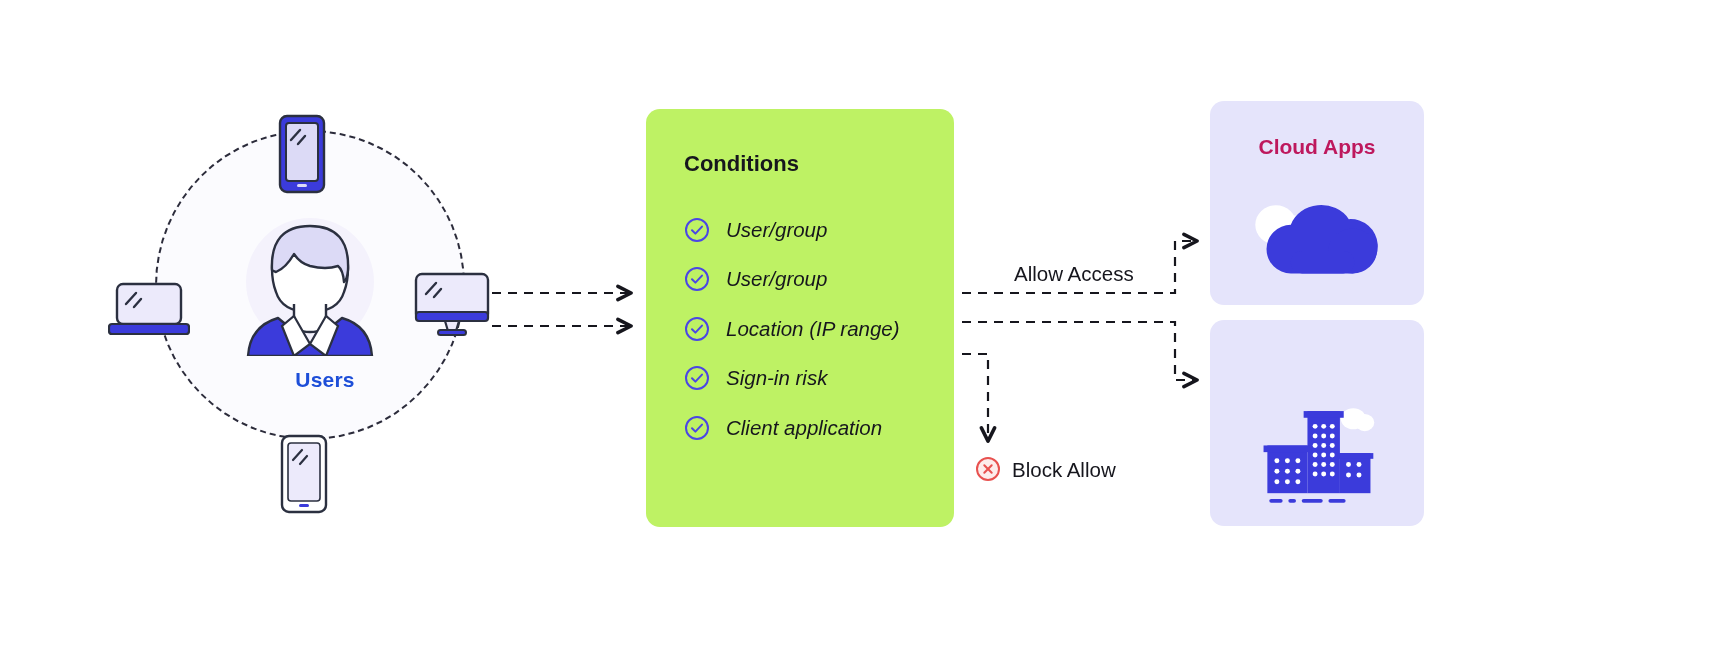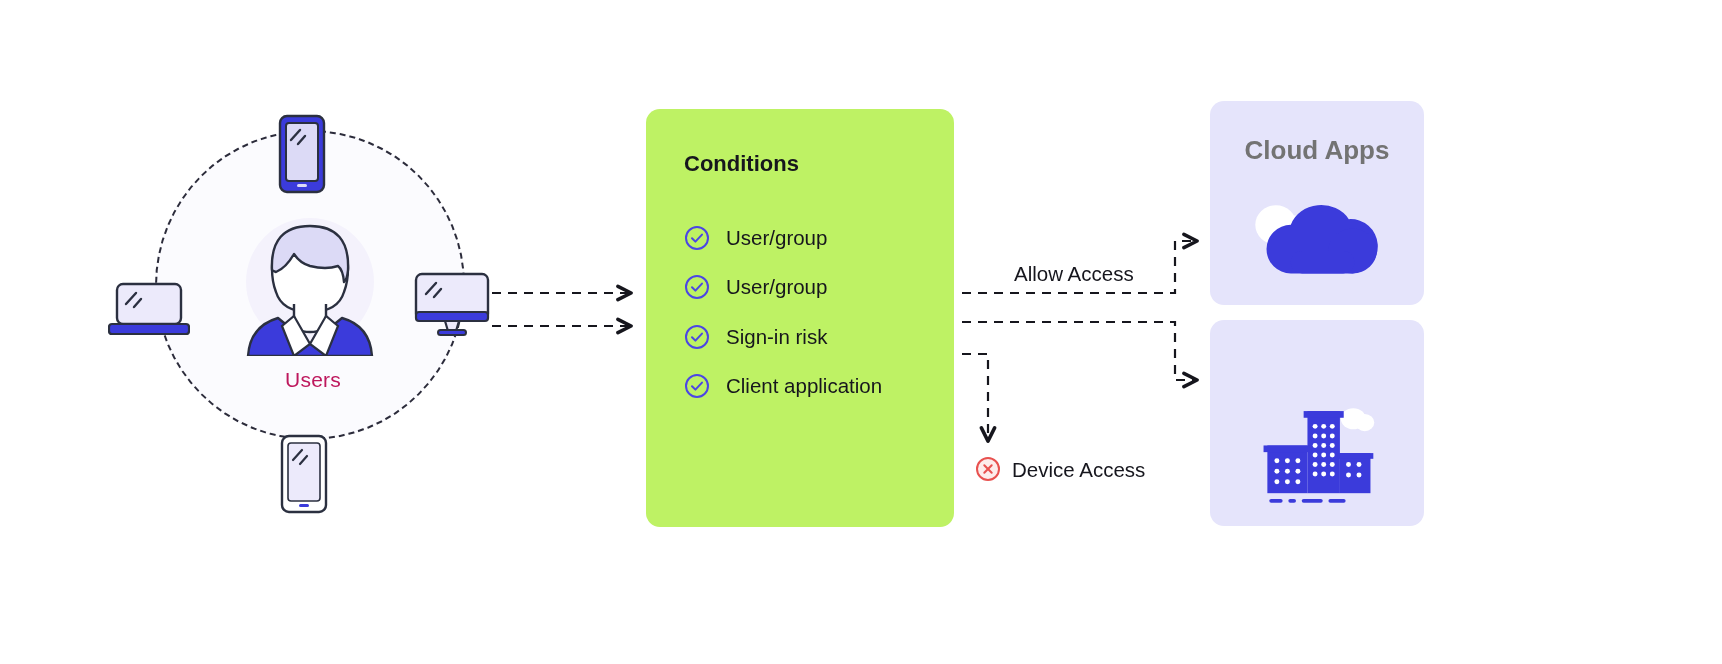--- a/index.html
+++ b/index.html
@@ -53,28 +53,28 @@
   }
   .avatar {
     position: absolute;
     left: 128px;
     top: 128px;
     width: 148px;
     height: 140px;
   }
   .users-label {
     position: absolute;
-    left: 110px;
+    left: 122px;
     top: 280px;
     width: 190px;
     text-align: center;
     font-size: 21px;
-    font-weight: normal;
+    font-weight: bold;
     letter-spacing: .2px;
-    color: #be185d;
+    color: #1d4ed8;
   }
 
   .device { position: absolute; }
   .dev-phone-top  { left: 170px; top: 26px;  width: 48px; height: 80px; }
   .dev-phone-bot  { left: 172px; top: 346px; width: 48px; height: 80px; }
   .dev-laptop     { left: 0px;   top: 194px; width: 82px; height: 56px; }
   .dev-monitor    { left: 306px; top: 184px; width: 76px; height: 72px; }
 
   
   #conditions-panel {
@@ -90,22 +90,23 @@
     position: absolute;
     left: 38px;
     top: 42px;
     font-size: 22px;
     font-weight: bold;
     color: #16161d;
   }
   #conditions-list {
     position: absolute;
     left: 38px;
-    top: 104px;
+    top: 96px;
     width: 260px;
+    font-style: italic;
   }
   .cond-row {
     display: flex;
     align-items: center;
     height: 49.5px;
   }
   .check-icon {
     width: 26px;
     height: 26px;
     flex: 0 0 26px;
@@ -142,23 +143,23 @@
     border-radius: 14px;
   }
   #cloud-apps-card   { left: 1210px; top: 101px; width: 214px; height: 204px; }
   #on-prem-card      { left: 1210px; top: 320px; width: 214px; height: 206px; }
   .card-title {
     position: absolute;
     left: 0;
     top: 34px;
     width: 100%;
     text-align: center;
-    font-size: 26px;
+    font-size: 21px;
     font-weight: bold;
-    color: #737373;
+    color: #be185d;
   }
   .card-art {
     position: absolute;
     left: 0;
     top: 76px;
     width: 100%;
     height: 118px;
     display: flex;
     align-items: center;
     justify-content: center;
@@ -261,20 +262,29 @@
         <span class="check-icon">
           <svg viewBox="0 0 26 26" width="26" height="26">
             <circle cx="13" cy="13" r="11" fill="none" stroke="#4b46e5" stroke-width="2"></circle>
             <path d="M8 13.2 l3.4 3.4 l6.6 -7" fill="none" stroke="#4b46e5" stroke-width="2" stroke-linecap="round" stroke-linejoin="round"></path>
           </svg>
         </span>
         <span class="cond-label">User/group</span>
       </div>
 
 
+      <div class="cond-row">
+        <span class="check-icon">
+          <svg viewBox="0 0 26 26" width="26" height="26">
+            <circle cx="13" cy="13" r="11" fill="none" stroke="#4b46e5" stroke-width="2"></circle>
+            <path d="M8 13.2 l3.4 3.4 l6.6 -7" fill="none" stroke="#4b46e5" stroke-width="2" stroke-linecap="round" stroke-linejoin="round"></path>
+          </svg>
+        </span>
+        <span class="cond-label">Location (IP range)</span>
+      </div>
 
       <div class="cond-row">
         <span class="check-icon">
           <svg viewBox="0 0 26 26" width="26" height="26">
             <circle cx="13" cy="13" r="11" fill="none" stroke="#4b46e5" stroke-width="2"></circle>
             <path d="M8 13.2 l3.4 3.4 l6.6 -7" fill="none" stroke="#4b46e5" stroke-width="2" stroke-linecap="round" stroke-linejoin="round"></path>
           </svg>
         </span>
         <span class="cond-label">Sign-in risk</span>
       </div>
@@ -295,21 +305,21 @@
   <div id="allow-access-label" class="decision-label">Allow Access</div>
 
 
   <div id="block-access-icon">
     <svg viewBox="0 0 26 26" width="26" height="26">
       <circle cx="13" cy="13" r="11" fill="#fdeceb" stroke="#e8514f" stroke-width="2"></circle>
       <line x1="9.3" y1="9.3" x2="16.7" y2="16.7" stroke="#e8514f" stroke-width="2" stroke-linecap="round"></line>
       <line x1="16.7" y1="9.3" x2="9.3" y2="16.7" stroke="#e8514f" stroke-width="2" stroke-linecap="round"></line>
     </svg>
   </div>
-  <div id="block-access-label" class="decision-label">Device Access</div>
+  <div id="block-access-label" class="decision-label">Block Allow</div>
 
   <div id="cloud-apps-card" class="target-card">
     <div class="card-title">Cloud Apps</div>
     <div class="card-art">
       <svg viewBox="0 0 160 92" width="150" height="86">
         <ellipse cx="36" cy="34" rx="22" ry="21" fill="#ffffff"></ellipse>
         <ellipse cx="56" cy="46" rx="24" ry="22" fill="#ffffff"></ellipse>
         <path d="M52 86 a26 26 0 0 1 0-52 a34 30 0 0 1 62 -6 a28 28 0 0 1 4 58 Z" fill="#3b3bdb"></path>
         <ellipse cx="118" cy="62" rx="26" ry="24" fill="#3b3bdb"></ellipse>
         <rect x="52" y="62" width="68" height="24" rx="12" fill="#3b3bdb"></rect>

